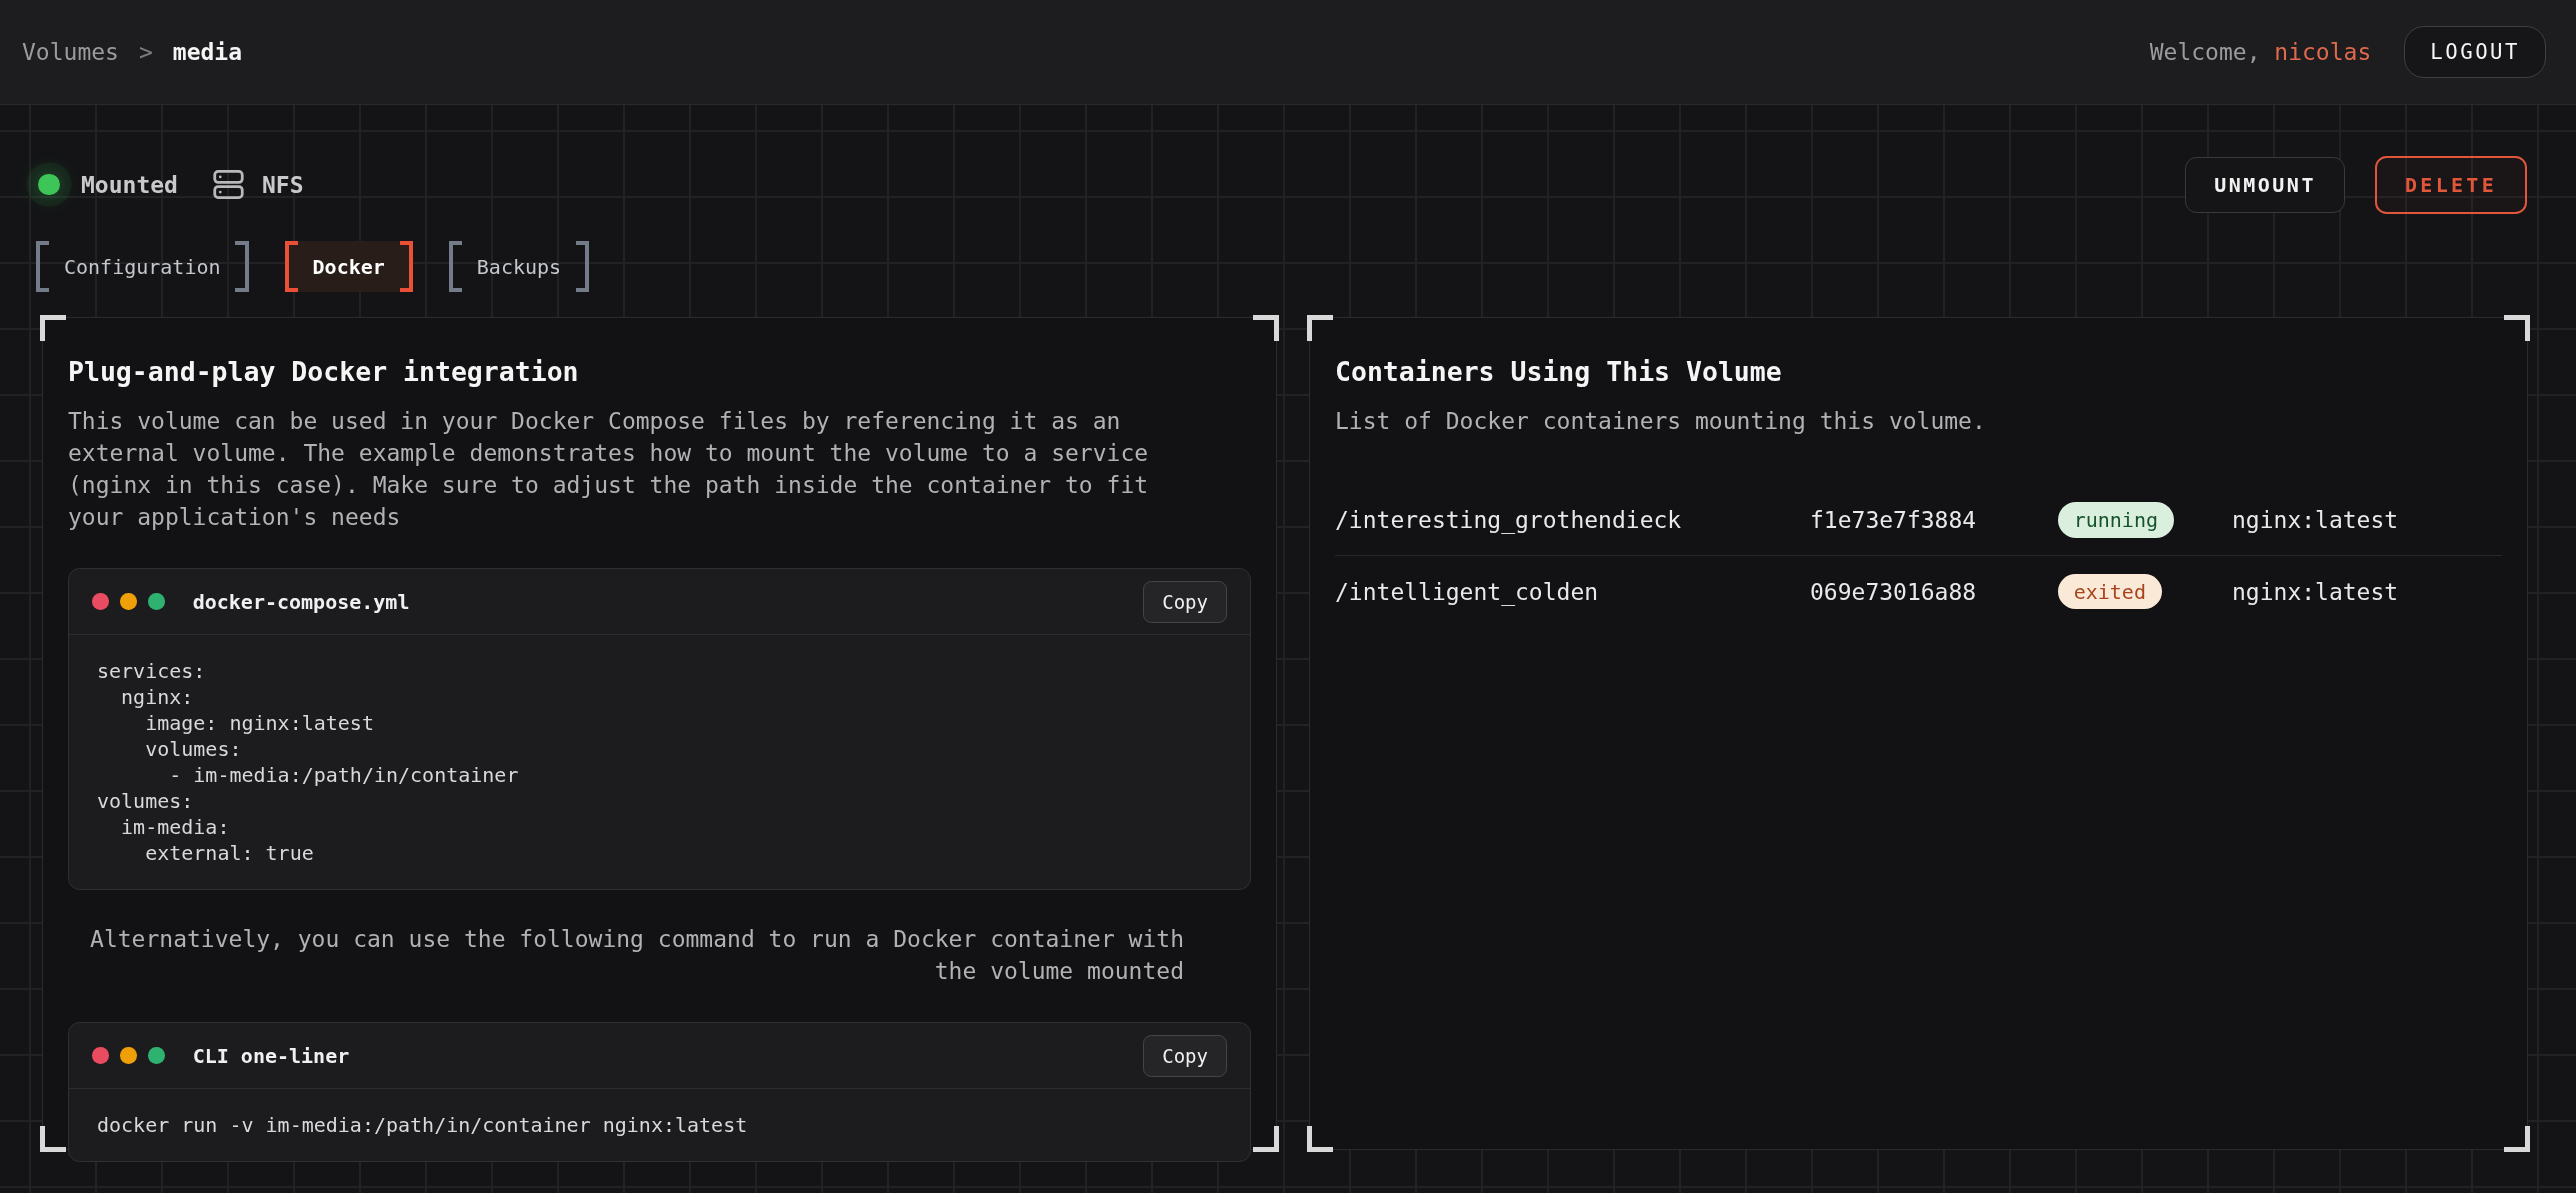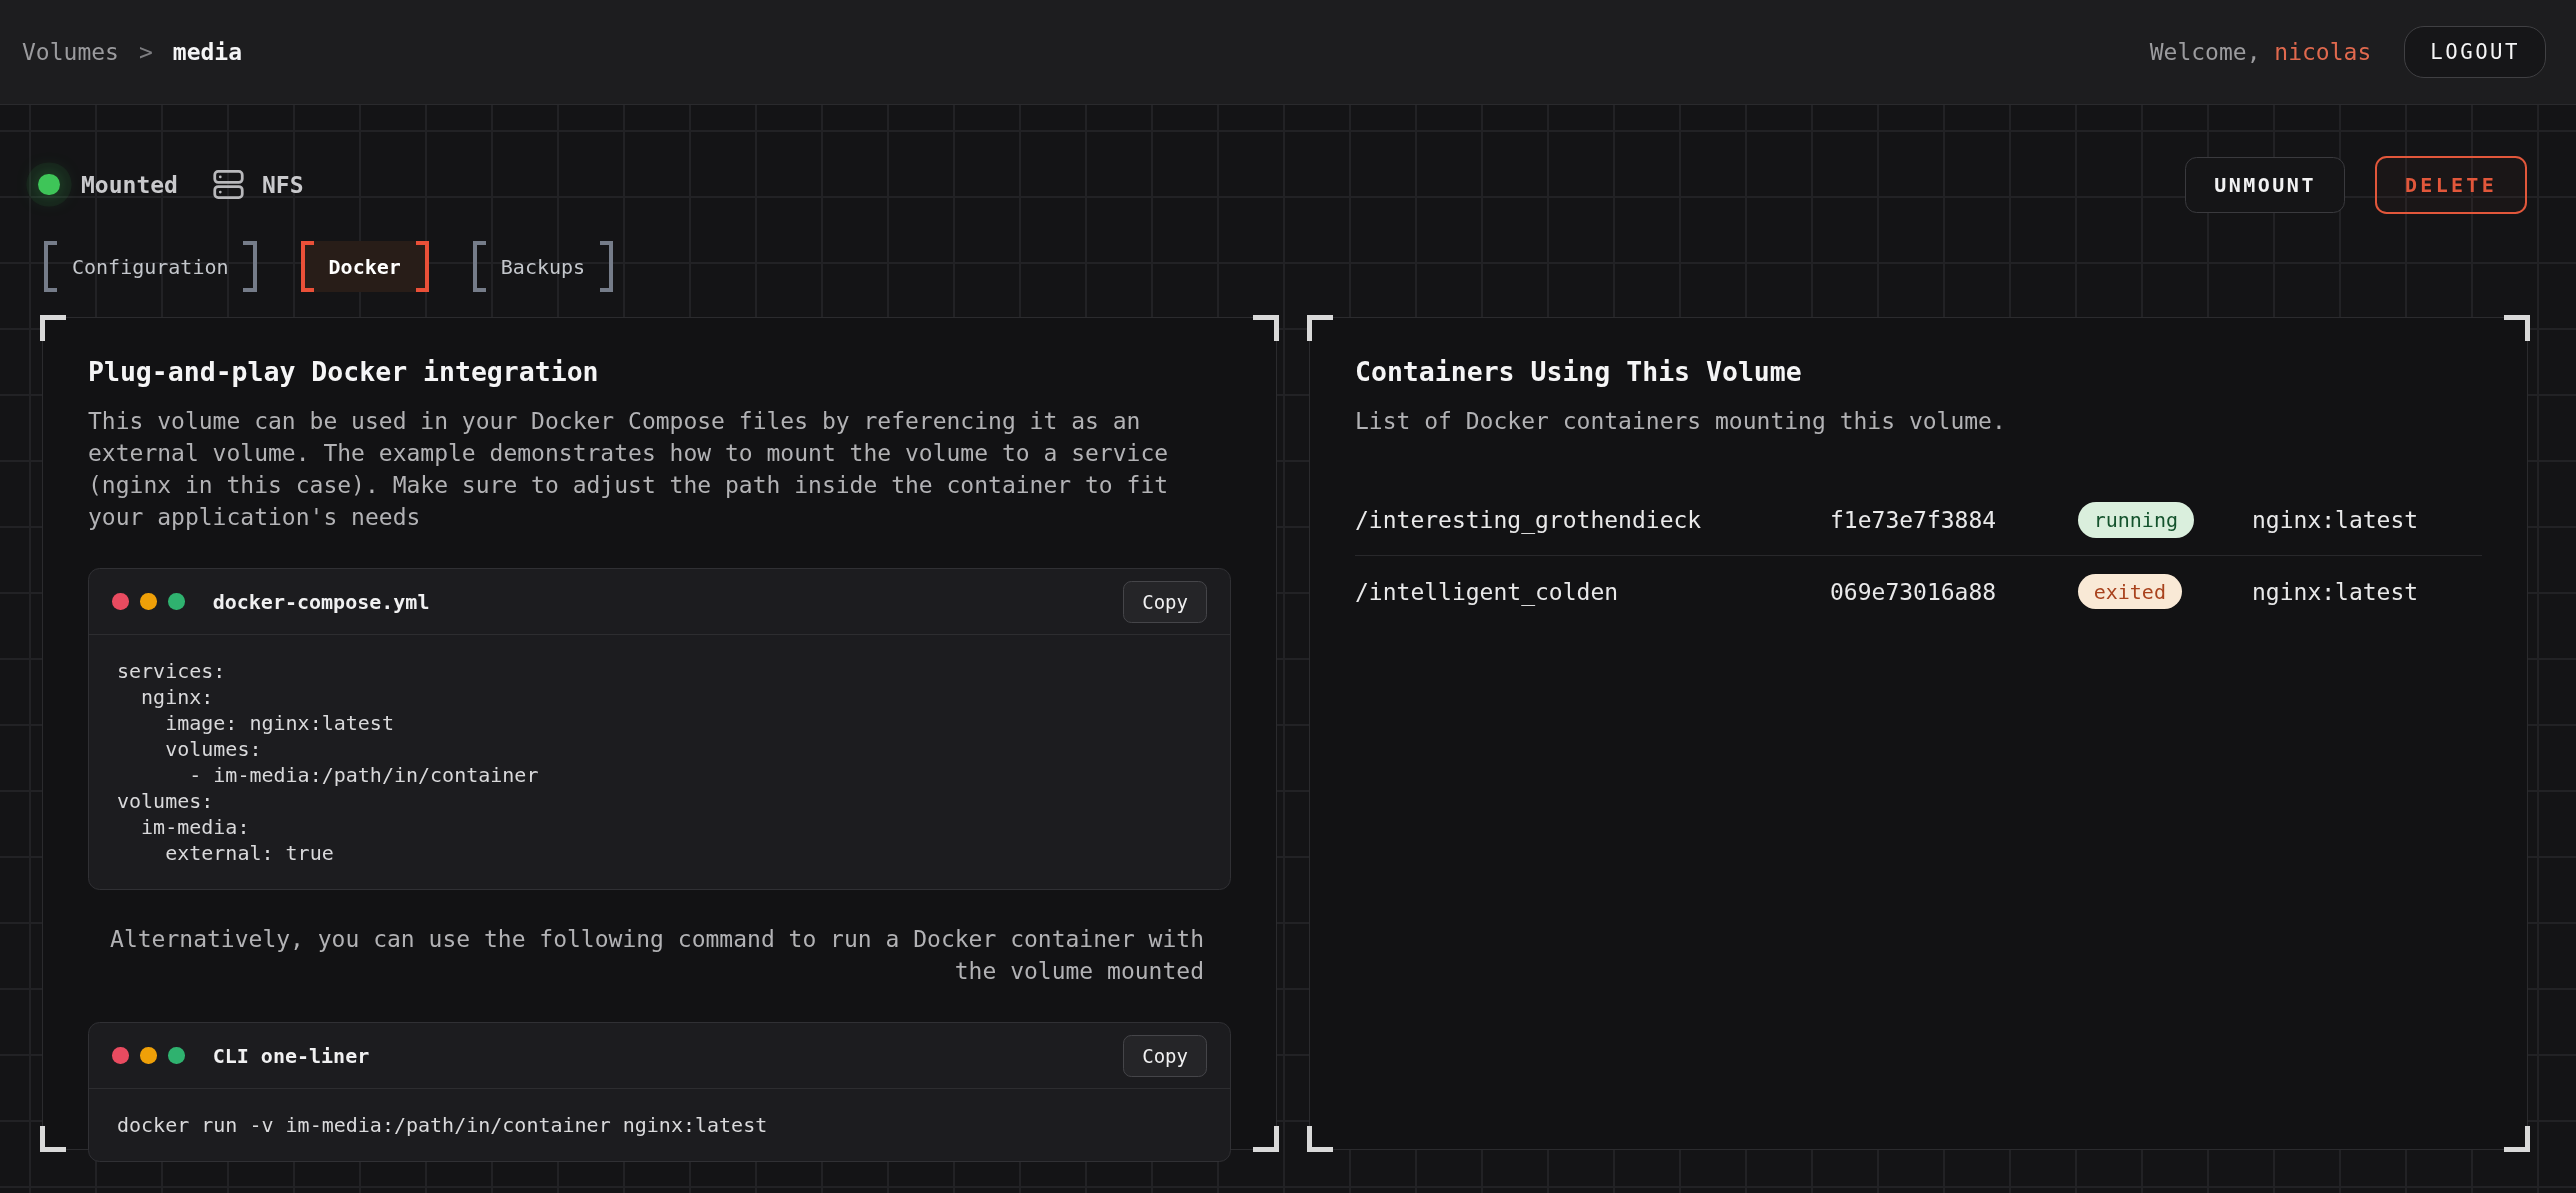--- a/index.html
+++ b/index.html
@@ -56,33 +56,33 @@
   }
   .unmount-btn{ color:#f2f2f3; border:1.7px solid #3a3a3e; background:#151517; }
   .delete-btn{ color:#e2573b; border:2.5px solid #e2573b; letter-spacing:3.3px; background:rgba(226,87,59,0.03); }
 
   
   .tabs{ position:absolute; top:241px; left:36px; display:flex; gap:36px; }
   .tab{
     position:relative; height:51px; padding:0 28px;
     display:flex; align-items:center; justify-content:center;
     font-family:inherit; font-size:20px; color:#c4c7cc; background:transparent;
-    border:none; cursor:pointer;margin-left:8px;
+    border:none; cursor:pointer;
   }
   .tab .br{ position:absolute; top:0; bottom:0; width:13.2px; }
   .tab .br.l{ left:0; border-left:4.1px solid #757c89; border-top:4.1px solid #757c89; border-bottom:4.1px solid #757c89; }
   .tab .br.r{ right:0; border-right:4.1px solid #757c89; border-top:4.1px solid #757c89; border-bottom:4.1px solid #757c89; }
   .tab.active{ background:#281d18; color:#ffffff; font-weight:bold; }
   .tab.active .br.l{ border-color:#ea5038; }
   .tab.active .br.r{ border-color:#ea5038; }
 
   
   .panel{
     position:absolute; top:317px; height:833px;
-    background:#121214; border:1.7px solid #2b2b2e; padding:38px 45px;
+    background:#121214; border:1.7px solid #2b2b2e; padding:38px 25px;
   }
   .panel-left{ left:42px; width:1235px; }
   .panel-right{ left:1309px; width:1219px; }
   .corner{ position:absolute; width:26.5px; height:26.5px; z-index:3; }
   .corner.tl{ top:-3.3px; left:-3.3px; border-top:5px solid #d9d9d9; border-left:5px solid #d9d9d9; }
   .corner.tr{ top:-3.3px; right:-3.3px; border-top:5px solid #d9d9d9; border-right:5px solid #d9d9d9; }
   .corner.bl{ bottom:-3.3px; left:-3.3px; border-bottom:5px solid #d9d9d9; border-left:5px solid #d9d9d9; }
   .corner.br{ bottom:-3.3px; right:-3.3px; border-bottom:5px solid #d9d9d9; border-right:5px solid #d9d9d9; }
 
   .panel-title{ font-size:26.5px; font-weight:bold; color:#f5f5f6; margin-bottom:18px; }

